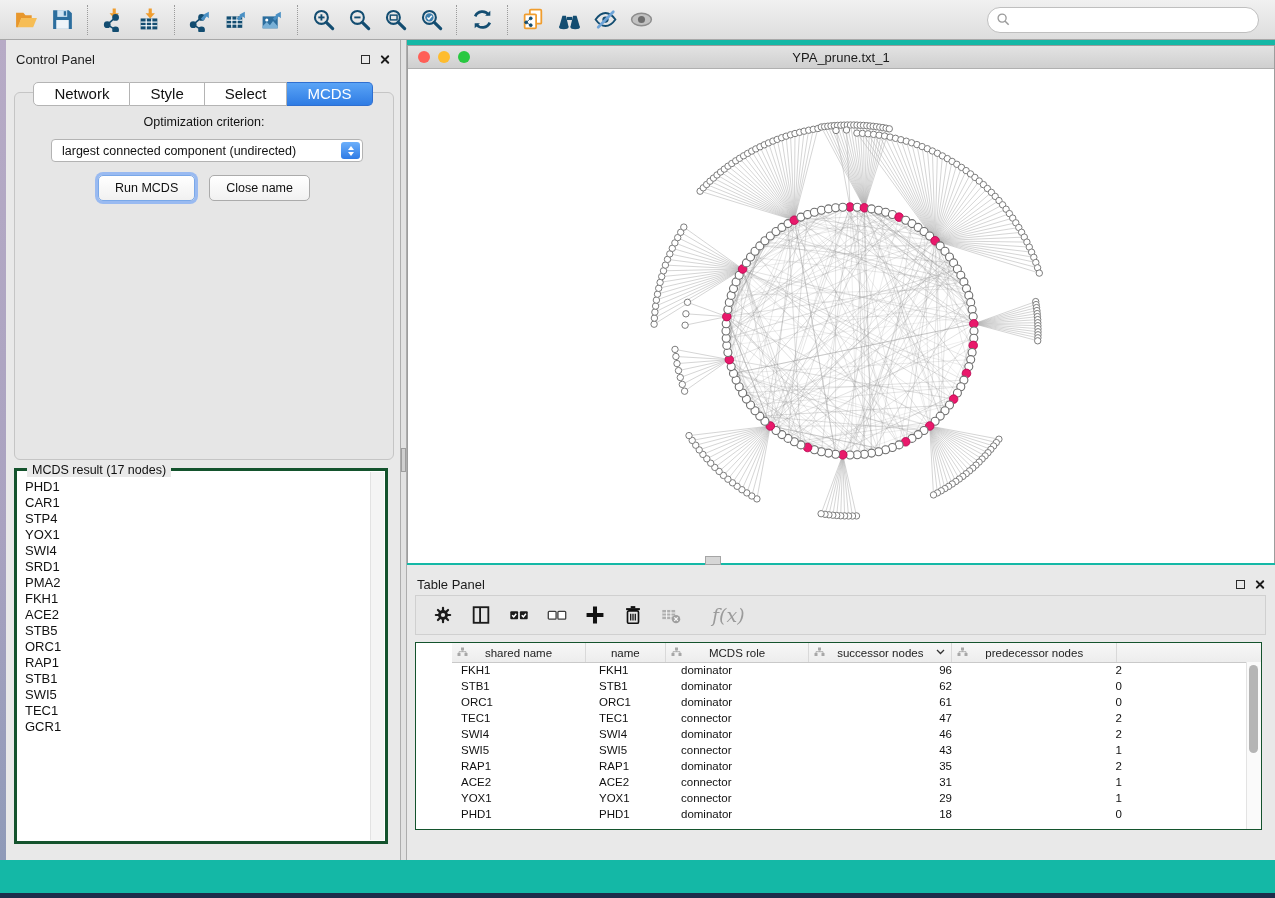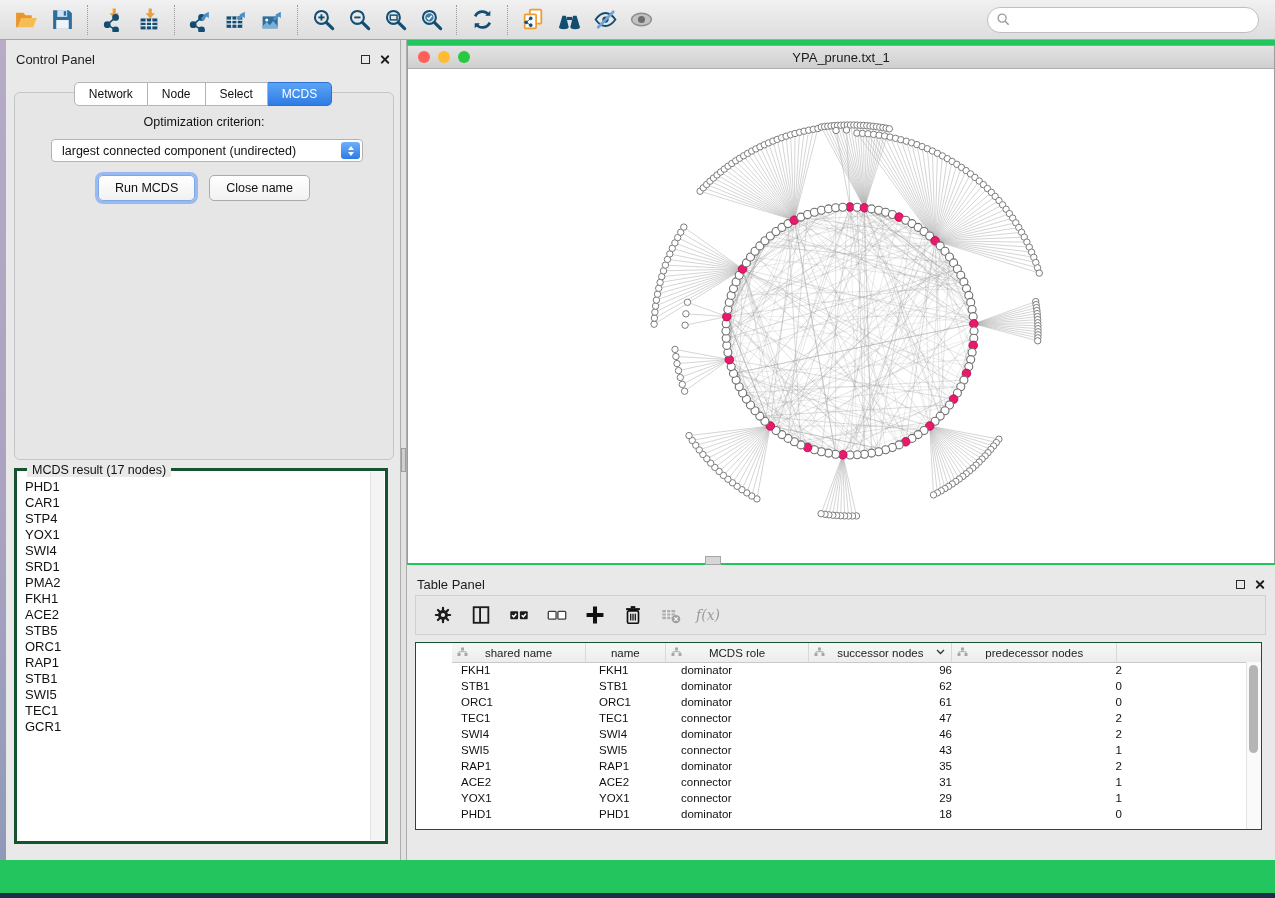--- a/index.html
+++ b/index.html
@@ -1,17 +1,17 @@
 <!DOCTYPE html>
 <html><head>
 <meta charset="utf-8">
 <style>
   html,body{margin:0;padding:0;background:#555;}
   #app{position:relative;width:1275px;height:898px;overflow:hidden;
-       font-family:"Liberation Sans","DejaVu Sans",sans-serif;background:#22c55e;}
+       font-family:"Liberation Sans","DejaVu Sans",sans-serif;background:#14b8a6;}
   
   #toolbar{position:absolute;left:0;top:0;width:1275px;height:40px;
     background:linear-gradient(#f1f1f1,#dddddd);border-bottom:1px solid #a8a8a8;
     display:flex;align-items:center;padding-left:8px;box-sizing:border-box;}
   .icon-btn{width:36px;height:32px;display:flex;align-items:center;justify-content:center;flex:0 0 auto;}
   .icon-btn svg{width:25px;height:25px;}
   .tsep{width:0;height:30px;border-left:1px dotted #9b9b9b;margin:0 7px;flex:0 0 auto;}
   #search-box{margin-left:auto;margin-right:16px;width:272px;height:26px;background:#fff;
     border:1px solid #bfbfbf;border-radius:13px;display:flex;align-items:center;padding-left:8px;box-sizing:border-box;}
   #search-box svg{width:15px;height:15px;flex:0 0 auto;}
@@ -25,22 +25,22 @@
   
   #control-panel{position:absolute;left:6px;top:40px;width:394px;height:820px;background:#e9e9e9;}
   .panel-title-row{height:26px;display:flex;align-items:center;padding:6px 10px 0 10px;}
   .panel-title{font-size:13px;color:#1c1c1c;}
   .panel-wctl{margin-left:auto;display:flex;align-items:center;gap:9px;}
   .float-icon{width:9px;height:9px;border:1.5px solid #2b2b2b;display:inline-block;box-sizing:border-box;}
   .x-icon{position:relative;width:11px;height:11px;display:inline-block;}
   .x-icon::before,.x-icon::after{content:"";position:absolute;left:5px;top:0;width:2.2px;height:11px;background:#1c1c1c;border-radius:1px;}
   .x-icon::before{transform:rotate(45deg);} .x-icon::after{transform:rotate(-45deg);}
   .seg{display:flex;justify-content:center;margin-top:10px;position:relative;z-index:2;}
-  .seg-btn{height:22px;line-height:22px;padding:0 14px;background:#fff;border:1px solid #b4b4b4;
-    border-left:none;font-size:12px;color:#111;text-align:right;}
+  .seg-btn{height:22px;line-height:22px;padding:0 20px;background:#fff;border:1px solid #b4b4b4;
+    border-left:none;font-size:15px;color:#111;text-align:right;}
   .seg-btn.first{border-left:1px solid #b4b4b4;border-radius:5px 0 0 5px;}
   .seg-btn.last{border-radius:0 5px 5px 0;}
   .seg-btn.active{background:linear-gradient(#5aa4f6,#2f7ce4);border-color:#2f6fd0;color:#fff;}
   #cp-content{position:absolute;left:8px;top:52px;width:378px;height:366px;background:#e6e6e6;
     border:1px solid #c5c5c5;border-radius:6px;}
   #opt-label{text-align:center;margin-top:22px;font-size:12.5px;color:#111;}
   #opt-select{position:absolute;left:36px;top:46px;width:312px;height:23px;background:#fff;
     border:1px solid #b3b3b3;border-radius:4px;font-size:12.5px;color:#111;display:flex;align-items:center;
     padding-left:10px;box-sizing:border-box;}
   .stepper{position:absolute;right:2px;top:2px;width:19px;height:17px;border-radius:3px;
@@ -68,21 +68,21 @@
     display:flex;align-items:center;position:relative;}
   .lights{display:flex;gap:8px;margin-left:10px;}
   .light{width:12px;height:12px;border-radius:50%;display:inline-block;}
   #net-title{position:absolute;left:0;right:0;text-align:center;font-size:13px;color:#1a1a1a;}
   
   #table-panel{position:absolute;left:407px;top:565px;width:868px;height:295px;background:#e9e9e9;}
   #tp-toolbar{position:absolute;left:8px;top:30px;width:851px;height:40px;background:#e7e7e7;
     border:1px solid #d0d0d0;display:flex;align-items:center;padding-left:10px;box-sizing:border-box;gap:4px;}
   .tp-icon{width:34px;height:30px;display:flex;align-items:center;justify-content:center;flex:0 0 auto;}
   .tp-icon svg{width:22px;height:22px;}
-  #fx-label{font-family:"DejaVu Serif","Liberation Serif",serif;font-style:italic;font-size:14px;color:#9b9b9b;margin-left:4px;}
+  #fx-label{font-family:"DejaVu Serif","Liberation Serif",serif;font-style:italic;font-size:19px;color:#9b9b9b;margin-left:20px;}
   #node-table{position:absolute;left:8px;top:77px;width:847px;height:188px;background:#fff;
     border:1px solid #14532d;box-sizing:border-box;overflow:hidden;padding-left:36px;}
   #tbl-header{display:flex;height:19px;background:linear-gradient(#f7f7f7,#ededed);border-bottom:1px solid #c9c9c9;}
   .hcell{display:flex;align-items:center;justify-content:center;position:relative;font-size:11.5px;color:#222;
     border-right:1px solid #d9d9d9;box-sizing:border-box;gap:4px;}
   .hcell svg.tree{width:11px;height:10px;position:absolute;left:5px;top:4px;}
   .hcell svg.sortchev{width:9px;height:6px;position:absolute;right:6px;top:6px;}
   .trow{display:flex;height:16px;font-size:11.5px;color:#111;}
   .tcell{box-sizing:border-box;padding:1px 0 0 9px;overflow:hidden;white-space:nowrap;}
   .tcell.num{text-align:right;padding:1px 15px 0 0;}
@@ -279,21 +279,21 @@
   <div id="control-panel">
     <div class="panel-title-row">
       <span class="panel-title">Control Panel</span>
       <span class="panel-wctl">
         <span class="float-icon"></span>
         <span class="x-icon"></span>
       </span>
     </div>
     <div class="seg">
       <span class="seg-btn first">Network</span>
-      <span class="seg-btn">Node</span>
+      <span class="seg-btn">Style</span>
       <span class="seg-btn">Select</span>
       <span class="seg-btn last active">MCDS</span>
     </div>
     <div id="cp-content">
       <div id="opt-select">
         <span>largest connected component (undirected)</span>
         <span class="stepper">
             <span class="tri-up"></span>
             <span class="tri-dn"></span>
           </span>

